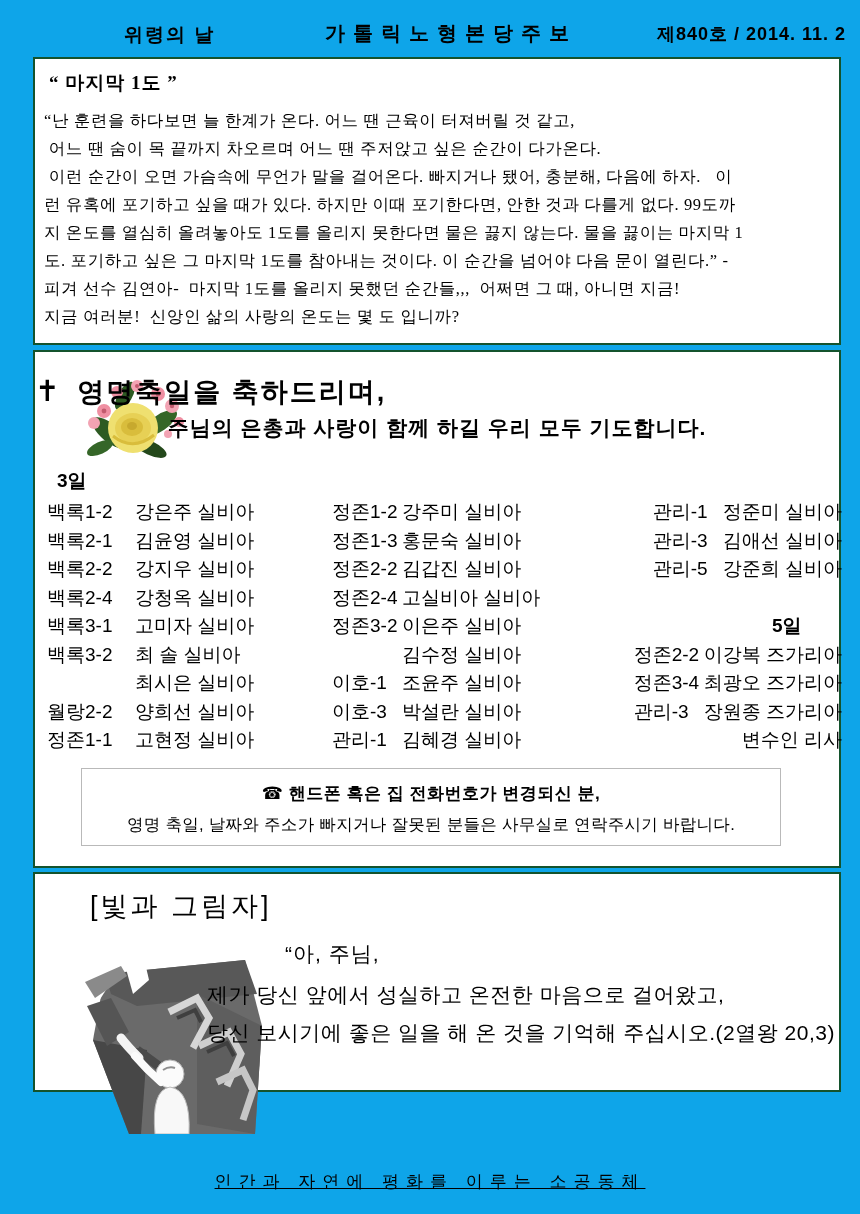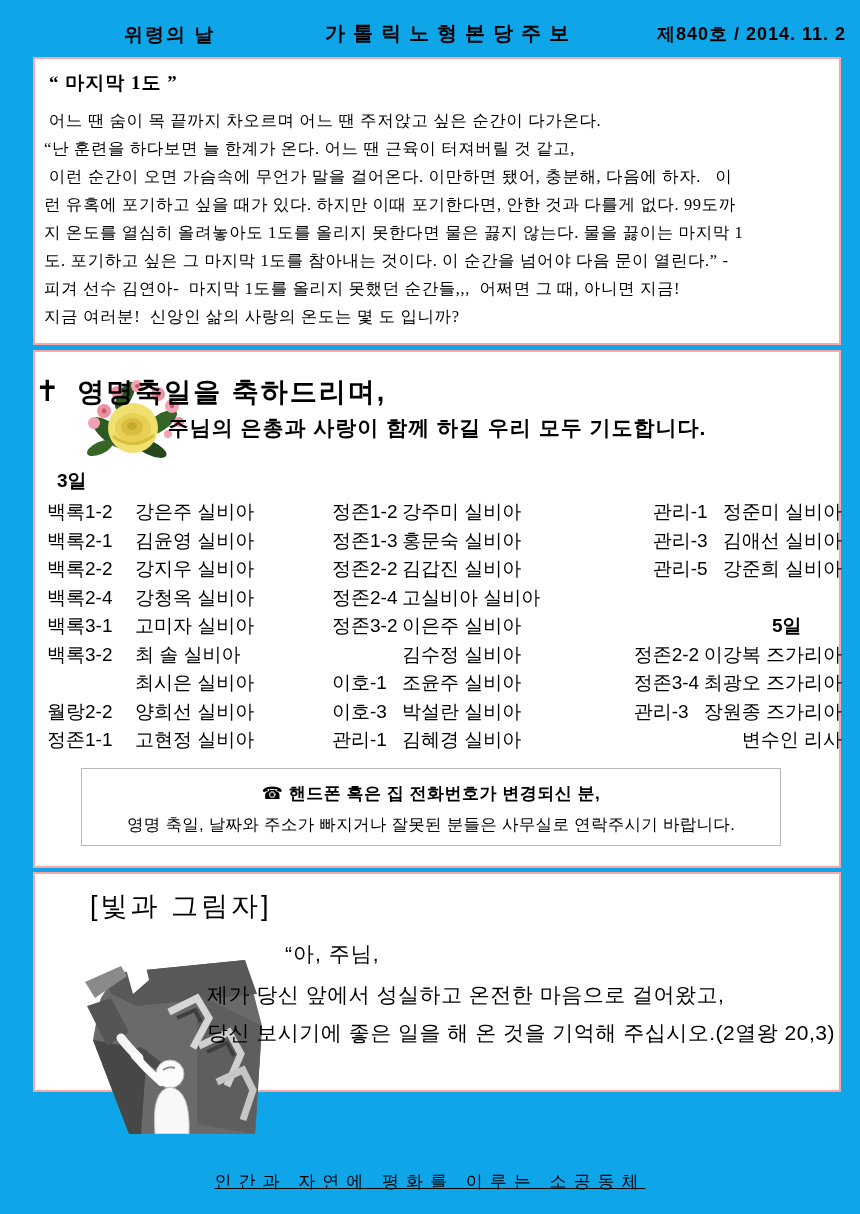--- a/index.html
+++ b/index.html
@@ -6,21 +6,21 @@
   .page{position:relative;width:860px;height:1214px;background:#0ea5e9;color:#000;
         font-family:"Liberation Sans","DejaVu Sans",sans-serif;overflow:hidden;}
 
   
   .masthead{position:absolute;top:20px;left:0;width:860px;height:30px;}
   .masthead .left{position:absolute;left:124px;top:2px;font-weight:bold;font-size:19px;letter-spacing:2px;}
   .masthead .center{position:absolute;left:325px;top:0;font-weight:bold;font-size:20px;letter-spacing:8px;}
   .masthead .right{position:absolute;right:14px;top:2px;font-weight:bold;font-size:18px;letter-spacing:1px;}
 
   
-  .box{position:absolute;left:33px;width:808px;border:2px solid #fca5a5;background:#fff;box-sizing:border-box;}
+  .box{position:absolute;left:33px;width:808px;border:2px solid #14532d;background:#fff;box-sizing:border-box;}
   .box1{top:57px;height:288px;}
   .box2{top:350px;height:518px;}
   .box3{top:872px;height:220px;}
 
   
   .box1-title{margin:11px 0 11px 14px;font-family:"Liberation Serif","DejaVu Serif",serif;
               font-weight:bold;font-size:19px;letter-spacing:1px;}
   .s1-body{margin-left:9px;margin-right:6px;}
   .s1-line{font-family:"Liberation Serif","DejaVu Serif",serif;font-size:16.5px;line-height:28px;
            letter-spacing:0.6px;white-space:pre;overflow:hidden;}
@@ -65,23 +65,23 @@
 
   <div class="masthead">
     <span class="left">위령의 날</span>
     <span class="center">가톨릭노형본당주보</span>
     <span class="right">제840호 / 2014. 11. 2</span>
   </div>
 
   <div class="box box1">
     <div class="box1-title">“ 마지막 1도 ”</div>
     <div class="s1-body" id="s1-lines">
+        <div class="s1-line">“난 훈련을 하다보면 늘 한계가 온다. 어느 땐 근육이 터져버릴 것 같고,</div>
         <div class="s1-line"> 어느 땐 숨이 목 끝까지 차오르며 어느 땐 주저앉고 싶은 순간이 다가온다.</div>
-        <div class="s1-line">“난 훈련을 하다보면 늘 한계가 온다. 어느 땐 근육이 터져버릴 것 같고,</div>
-        <div class="s1-line"> 이런 순간이 오면 가슴속에 무언가 말을 걸어온다. 이만하면 됐어, 충분해, 다음에 하자.   이</div>
+        <div class="s1-line"> 이런 순간이 오면 가슴속에 무언가 말을 걸어온다. 빠지거나 됐어, 충분해, 다음에 하자.   이</div>
         <div class="s1-line">런 유혹에 포기하고 싶을 때가 있다. 하지만 이때 포기한다면, 안한 것과 다를게 없다. 99도까</div>
         <div class="s1-line">지 온도를 열심히 올려놓아도 1도를 올리지 못한다면 물은 끓지 않는다. 물을 끓이는 마지막 1</div>
         <div class="s1-line">도. 포기하고 싶은 그 마지막 1도를 참아내는 것이다. 이 순간을 넘어야 다음 문이 열린다.” -</div>
         <div class="s1-line">피겨 선수 김연아-  마지막 1도를 올리지 못했던 순간들,,,  어쩌면 그 때, 아니면 지금!</div>
         <div class="s1-line">지금 여러분!  신앙인 삶의 사랑의 온도는 몇 도 입니까?</div>
       </div>
   </div>
 
   <div class="box box2">
     <div class="flower">

